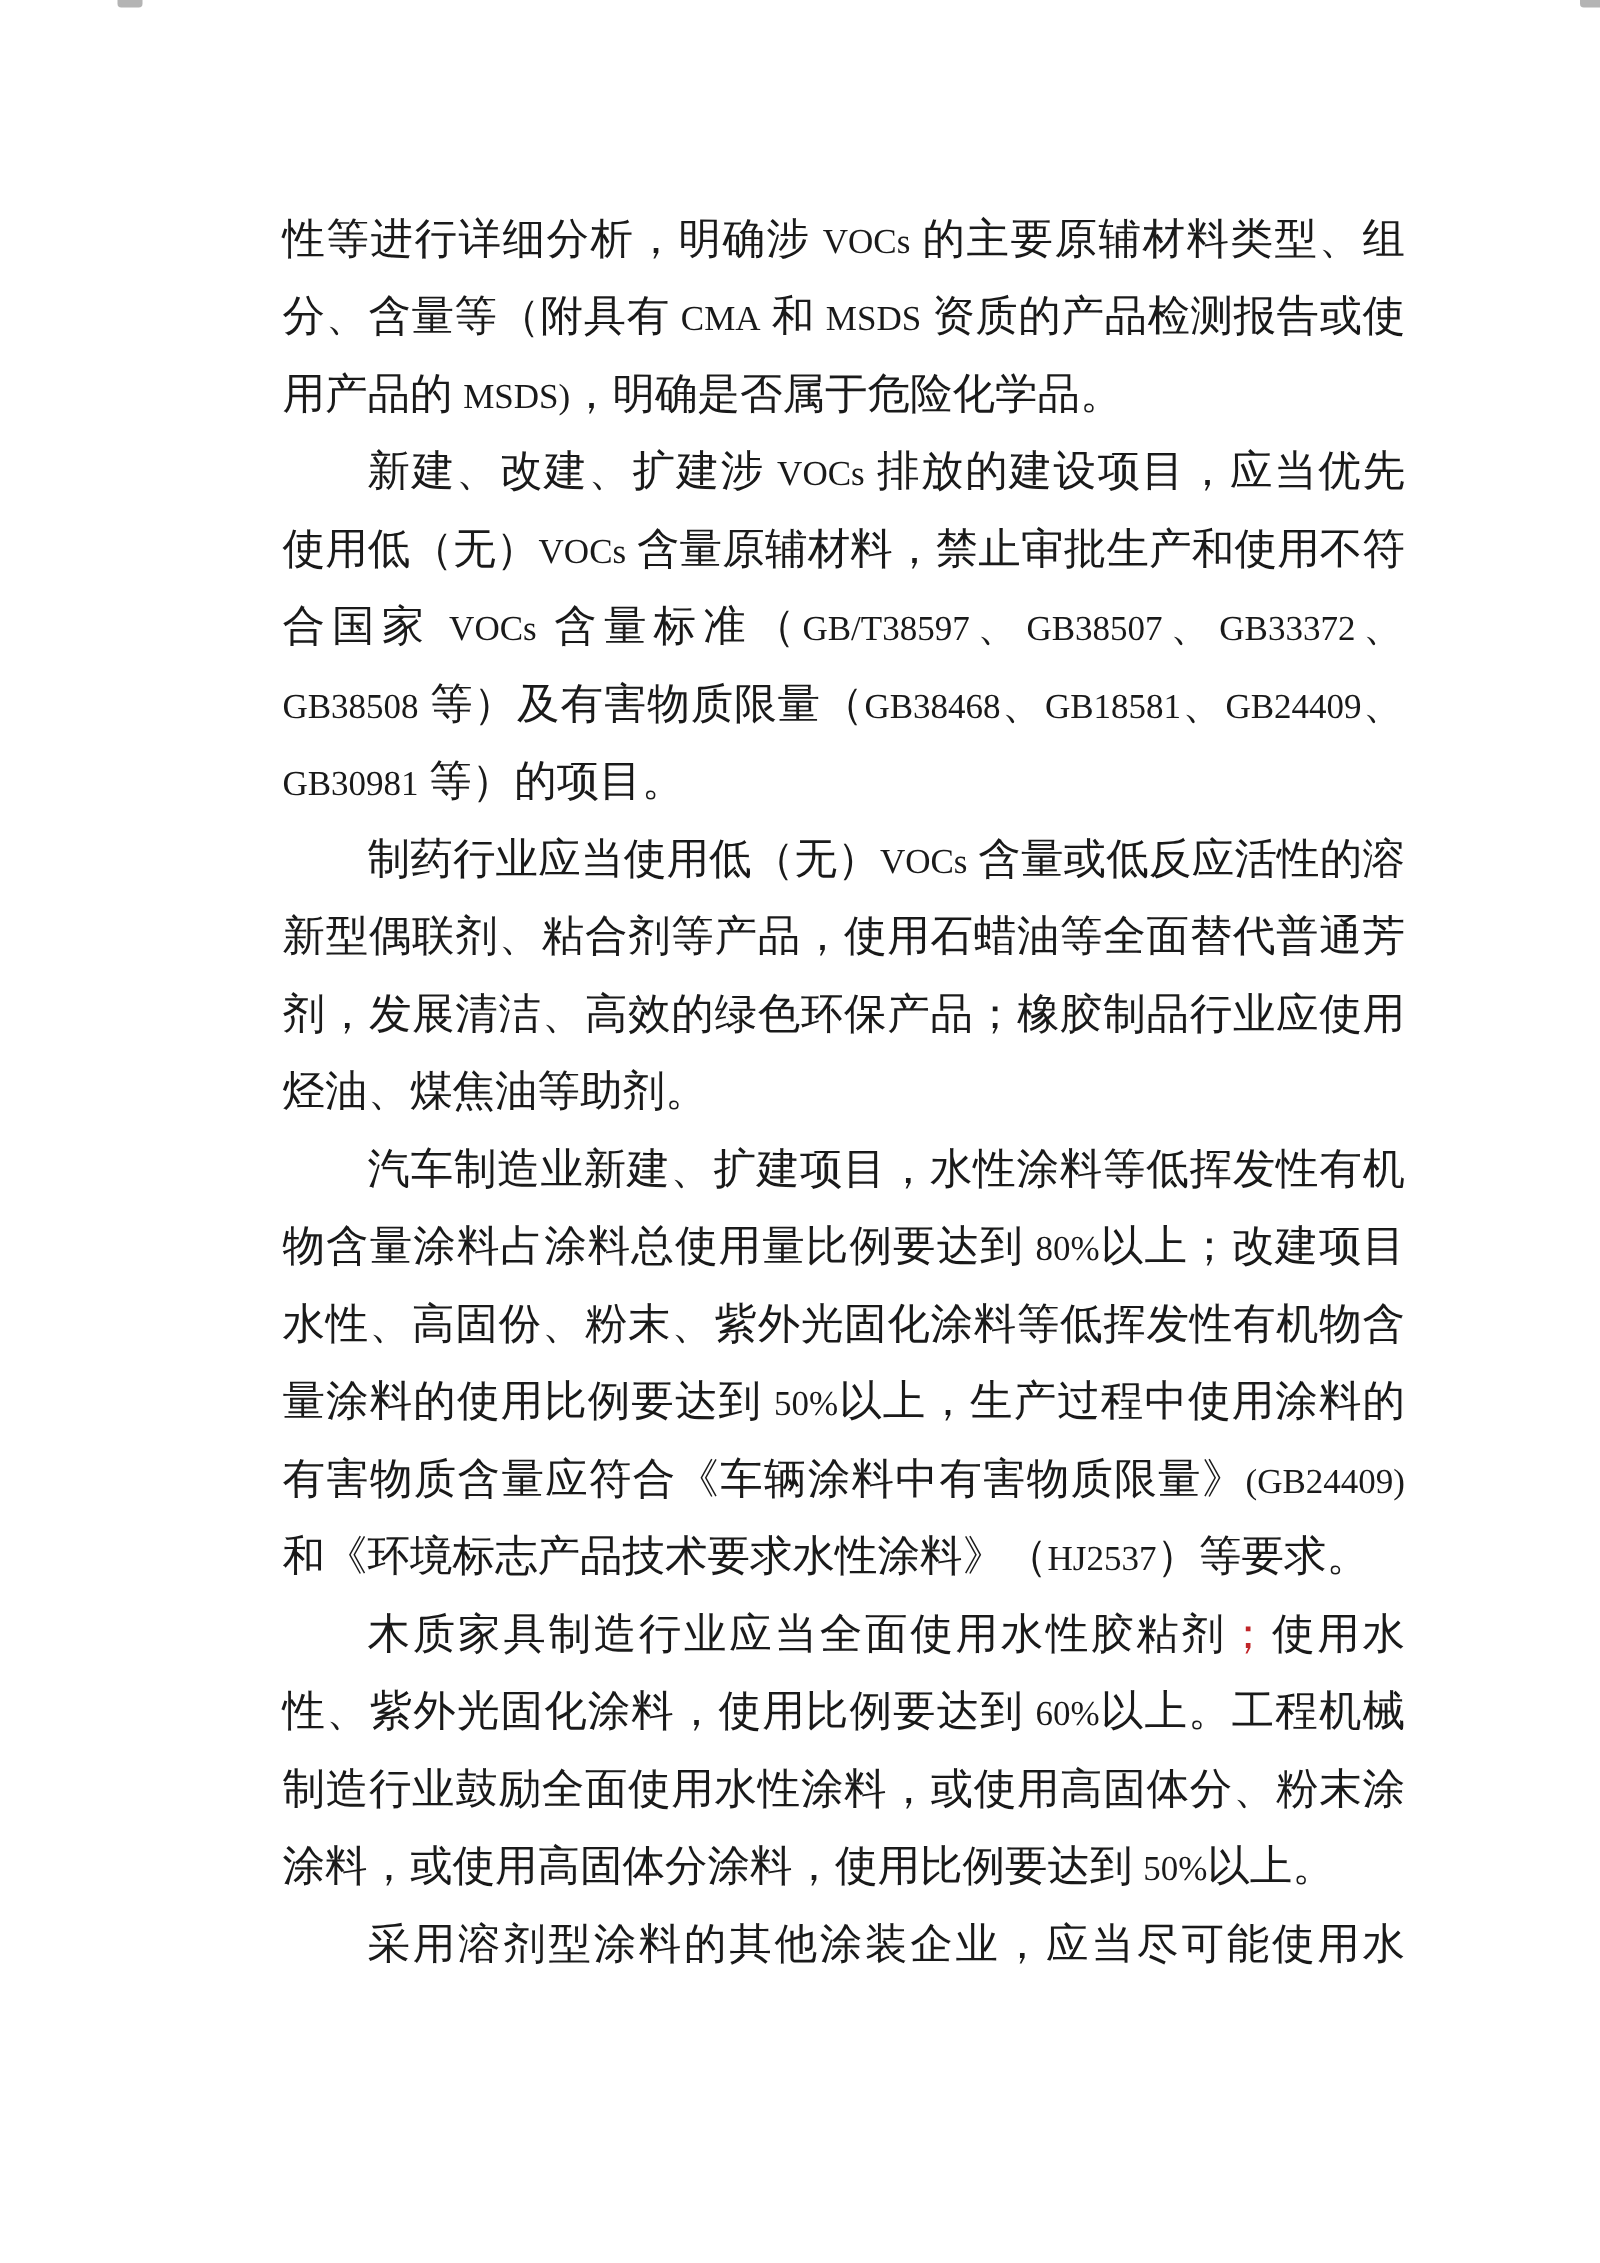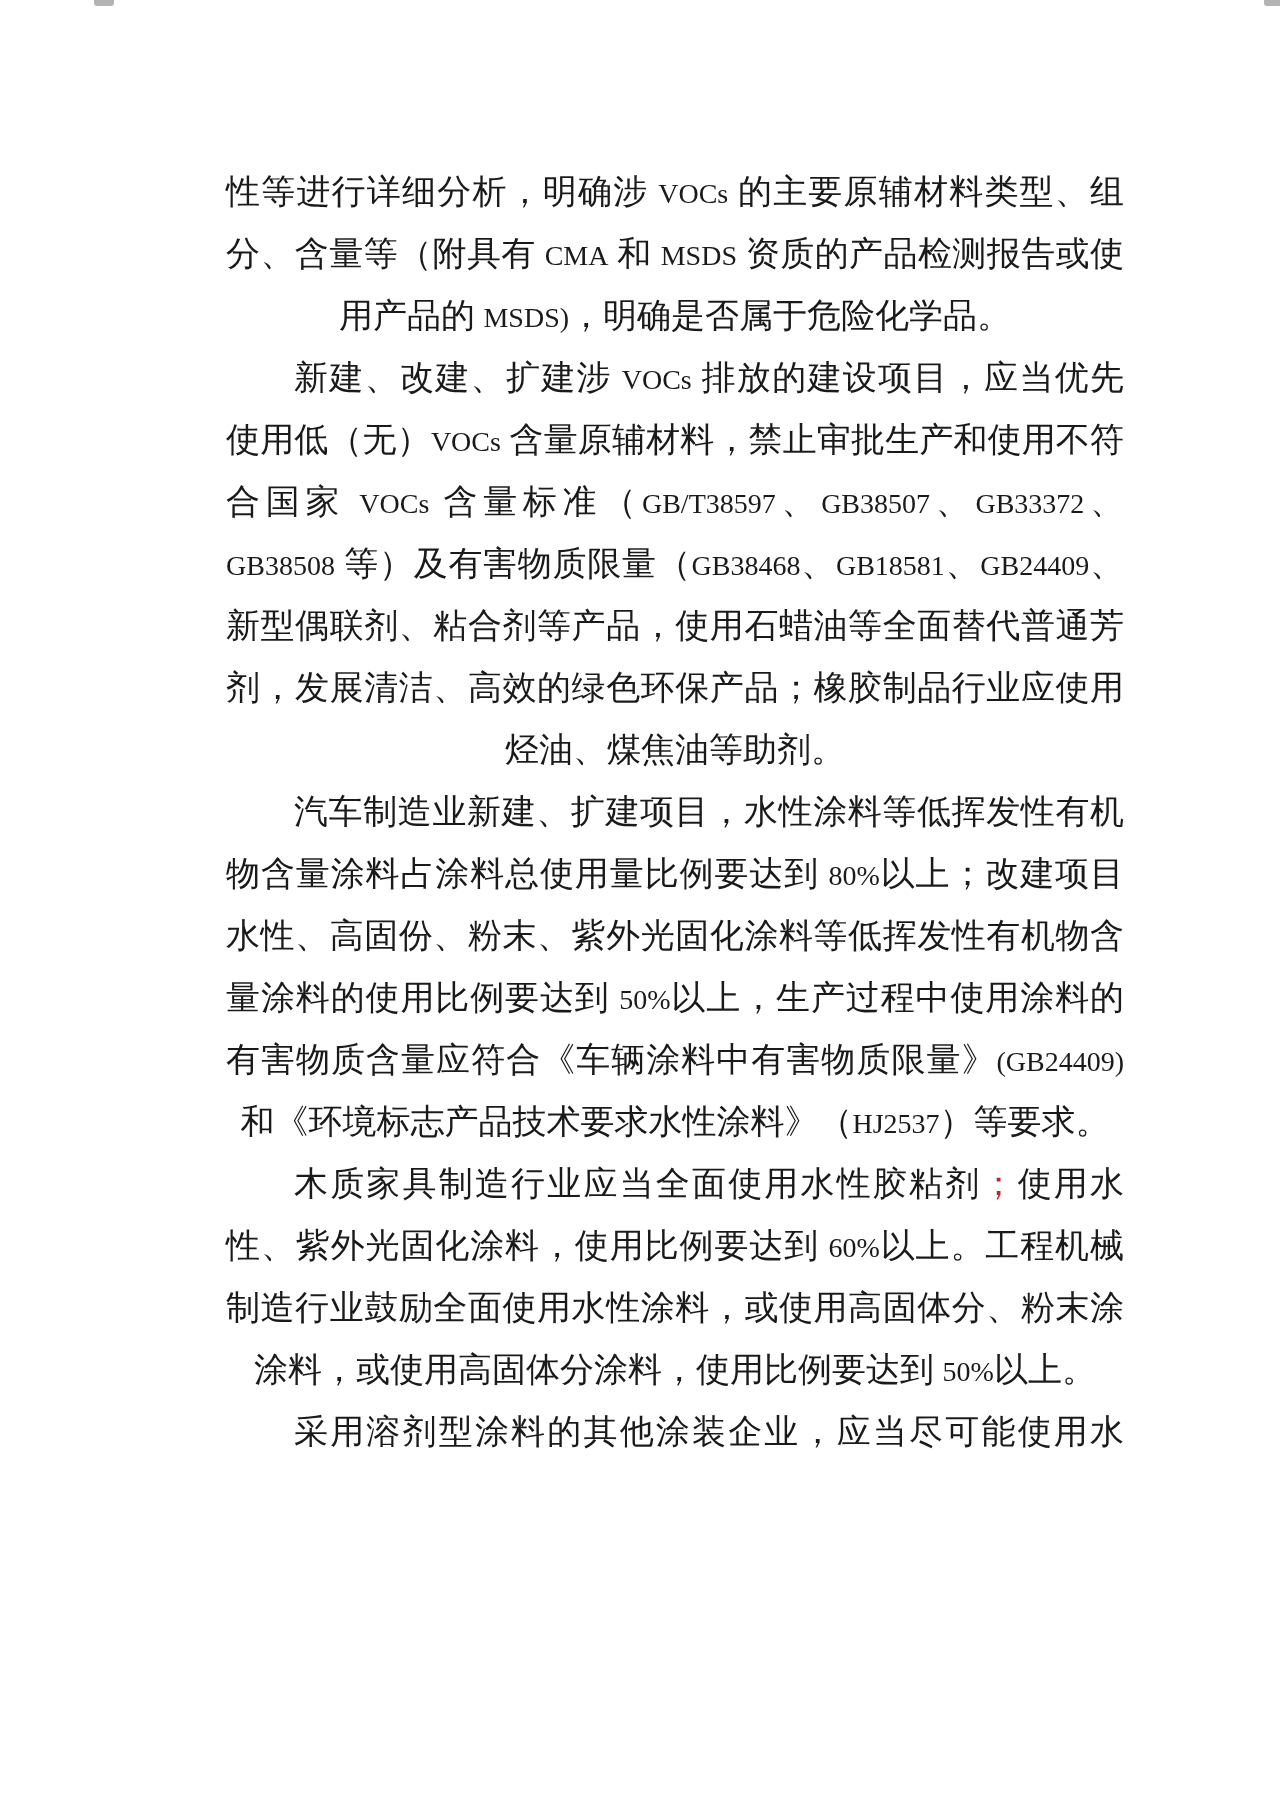--- a/index.html
+++ b/index.html
@@ -29,21 +29,21 @@
   .para { margin: 0; padding: 0; }
   .line {
     height: 62px;
     overflow: visible;
   }
   .line.justify {
     text-align: justify;
     text-align-last: justify;
   }
   .line.plain {
-    text-align: center;
+    text-align: left;
     white-space: nowrap;
   }
   .line.indent {
     text-indent: 68px;
   }
   .lat {
     font-family: "Liberation Serif", serif;
     font-size: 28px;
   }
   .scan-artifact {
@@ -68,22 +68,24 @@
       <div class="para">
         <div class="line justify"><span>性等进行详细分析，明确涉 <span class="lat">VOCs</span> 的主要原辅材料类型、组</span></div>
         <div class="line justify"><span>分、含量等（附具有 <span class="lat">CMA</span> 和 <span class="lat">MSDS</span> 资质的产品检测报告或使</span></div>
         <div class="line plain"><span>用产品的 <span class="lat">MSDS)</span>，明确是否属于危险化学品。</span></div>
       </div>
       <div class="para">
         <div class="line justify indent"><span>新建、改建、扩建涉 <span class="lat">VOCs</span> 排放的建设项目，应当优先</span></div>
         <div class="line justify"><span>使用低（无）<span class="lat">VOCs</span> 含量原辅材料，禁止审批生产和使用不符</span></div>
         <div class="line justify"><span>合国家 <span class="lat">VOCs</span> 含量标准（<span class="lat">GB/T38597</span>、<span class="lat">GB38507</span>、<span class="lat">GB33372</span>、</span></div>
         <div class="line justify"><span><span class="lat">GB38508</span> 等）及有害物质限量（<span class="lat">GB38468</span>、<span class="lat">GB18581</span>、<span class="lat">GB24409</span>、</span></div>
+        <div class="line plain"><span><span class="lat">GB30981</span> 等）的项目。</span></div>
       </div>
       <div class="para">
+        <div class="line justify indent"><span>制药行业应当使用低（无）<span class="lat">VOCs</span> 含量或低反应活性的溶</span></div>
         <div class="line justify"><span>新型偶联剂、粘合剂等产品，使用石蜡油等全面替代普通芳</span></div>
         <div class="line justify"><span>剂，发展清洁、高效的绿色环保产品；橡胶制品行业应使用</span></div>
         <div class="line plain"><span>烃油、煤焦油等助剂。</span></div>
       </div>
       <div class="para">
         <div class="line justify indent"><span>汽车制造业新建、扩建项目，水性涂料等低挥发性有机</span></div>
         <div class="line justify"><span>物含量涂料占涂料总使用量比例要达到 <span class="lat">80%</span>以上；改建项目</span></div>
         <div class="line justify"><span>水性、高固份、粉末、紫外光固化涂料等低挥发性有机物含</span></div>
         <div class="line justify"><span>量涂料的使用比例要达到 <span class="lat">50%</span>以上，生产过程中使用涂料的</span></div>
         <div class="line justify"><span>有害物质含量应符合《车辆涂料中有害物质限量》<span class="lat">(GB24409)</span></span></div>

